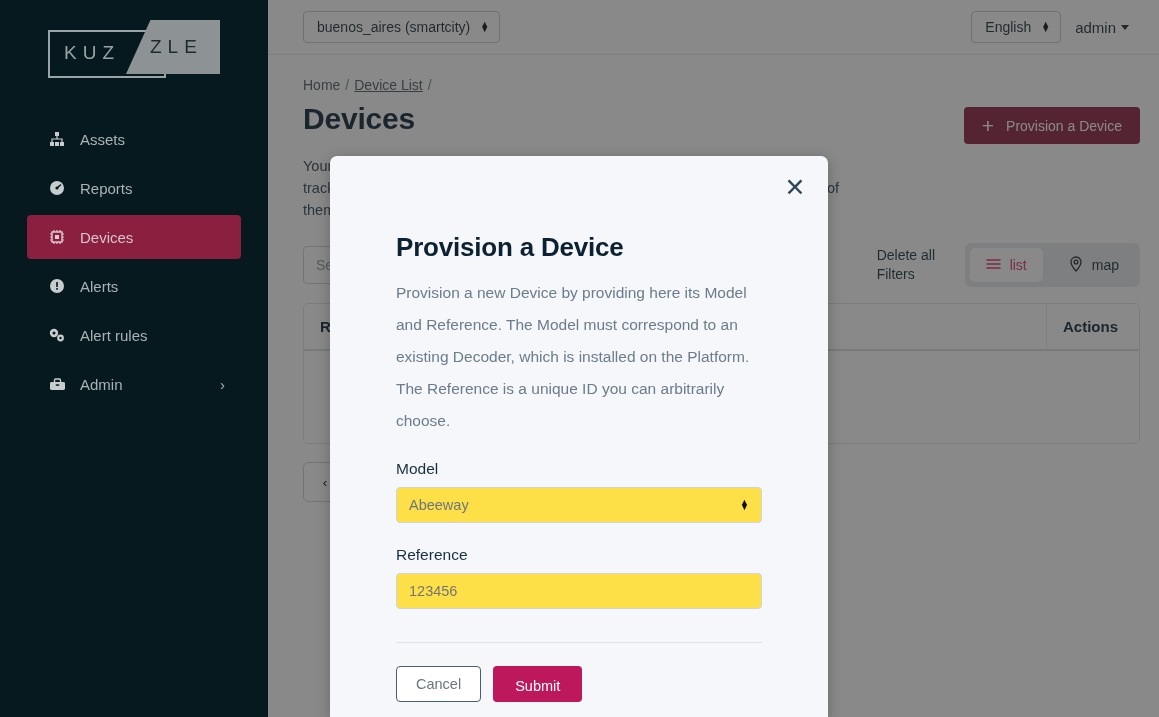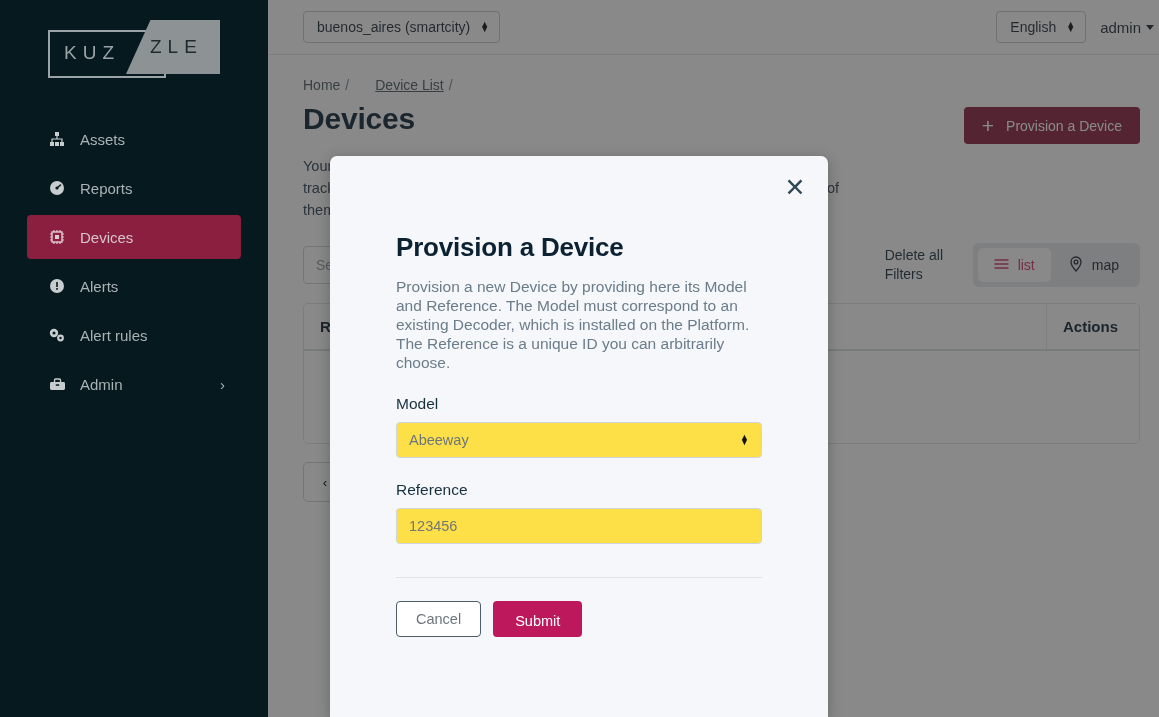--- a/index.html
+++ b/index.html
@@ -69,40 +69,40 @@
   
   .main {
     position: absolute; left: 268px; top: 0;
     width: 891px; height: 717px;
     background: #fff;
   }
   .topbar {
     position: absolute; left: 0; top: 0; width: 891px; height: 55px;
     background: #fff; border-bottom: 1px solid #e3e6e8;
     display: flex; align-items: center; justify-content: space-between;
-    padding: 0 5px 0 35px;
+    padding: 0 30px 0 35px;
   }
   .select-ctl {
     height: 32px; border: 1px solid #c2c9cd; border-radius: 4px;
     background: #fff; color: #1c2b33; font-size: 14px;
     display: inline-flex; align-items: center; gap: 10px;
     padding: 0 10px 0 13px;
   }
   .sel-arrows { display: flex; flex-direction: column; line-height: 5px; font-size: 9px; color: #111; }
   .topbar-right { display: flex; align-items: center; gap: 14px; }
   .admin-link { font-size: 15px; color: #1c2b33; display: flex; align-items: center; gap: 5px; }
   .caret-down {
     width: 0; height: 0; border-left: 4px solid transparent;
     border-right: 4px solid transparent; border-top: 5px solid #1c2b33;
   }
 
   .content { position: absolute; left: 0; top: 55px; width: 891px; padding: 22px 19px 0 35px; }
   .crumbs { font-size: 14px; color: #4b5b63; margin-bottom: 9px; }
   .crumbs a { color: #4b5b63; text-decoration: none; }
-  .crumbs .cur { text-decoration: underline; margin-left: 21px; }
+  .crumbs .cur { text-decoration: underline; }
   .crumbs .sep { margin: 0 5px; color: #7b888f; }
 
   .title-row { display: flex; align-items: flex-start; justify-content: space-between; }
   .page-title { font-size: 30px; font-weight: bold; color: #0c2233; letter-spacing: -0.2px; }
   .provision-btn {
     background: #8b1f3f; color: #fff; border: none; border-radius: 4px;
     height: 37px; padding: 0 18px; font-size: 14px;
     display: inline-flex; align-items: center; gap: 12px;
     margin-top: 5px;
   }
@@ -117,21 +117,21 @@
     margin-top: 22px; display: flex; align-items: center; justify-content: space-between;
   }
   .search-box {
     width: 300px; height: 38px; border: 1px solid #ccd2d6; border-radius: 4px;
     background: #fff; display: flex; align-items: center; padding: 0 12px;
     color: #8d989e; font-size: 14px;
   }
   .tools-right { display: flex; align-items: center; gap: 18px; }
   .del-filters { font-size: 14px; color: #17303f; line-height: 19px; width: 70px; }
   .view-toggle {
-    background: #e6e8ea; border-radius: 6px; padding: 5px; display: flex; gap: 2px;
+    background: #e6e8ea; border-radius: 6px; padding: 5px; display: flex; gap: 10px;
   }
   .vt-btn {
     height: 34px; border-radius: 5px; padding: 0 16px; font-size: 14px;
     display: flex; align-items: center; gap: 9px; color: #1c2b33;
   }
   .vt-btn.on { background: #fff; color: #d6336c; }
 
   .tbl { margin-top: 16px; border: 1px solid #dfe3e6; border-radius: 5px; overflow: hidden; }
   .tbl-head { display: flex; background: #fff; border-bottom: 2px solid #d8dde0; }
   .th { padding: 14px 16px; font-size: 15px; font-weight: bold; color: #0c2233; }
@@ -168,21 +168,21 @@
     width: 66px; height: 62px;
     display: flex; align-items: center; justify-content: center;
     font-size: 25px; color: #2f4858; background: none; border: none;
     line-height: 1;
   }
   .modal-body { padding: 76px 66px 0 66px; }
   .modal-title {
     font-size: 26px; font-weight: bold; color: #0c2233; letter-spacing: -0.2px;
     margin-bottom: 14px;
   }
-  .modal-desc { font-size: 15.5px; color: #6b7c8a; line-height: 19px; }
+  .modal-desc { font-size: 15.5px; color: #6b7c8a; line-height: 32px; }
   .field { margin-top: 23px; }
   .field-label {
     display: block; font-size: 15.5px; color: #17303f; margin-bottom: 9px;
   }
   .field-ctl {
     width: 366px; height: 36px; border: 1px solid #ced4da; border-radius: 4px;
     background: #fde047; font-size: 14.5px; color: #6c757d;
     padding: 0 12px; display: flex; align-items: center; justify-content: space-between;
     font-family: "Liberation Sans", sans-serif;
   }

